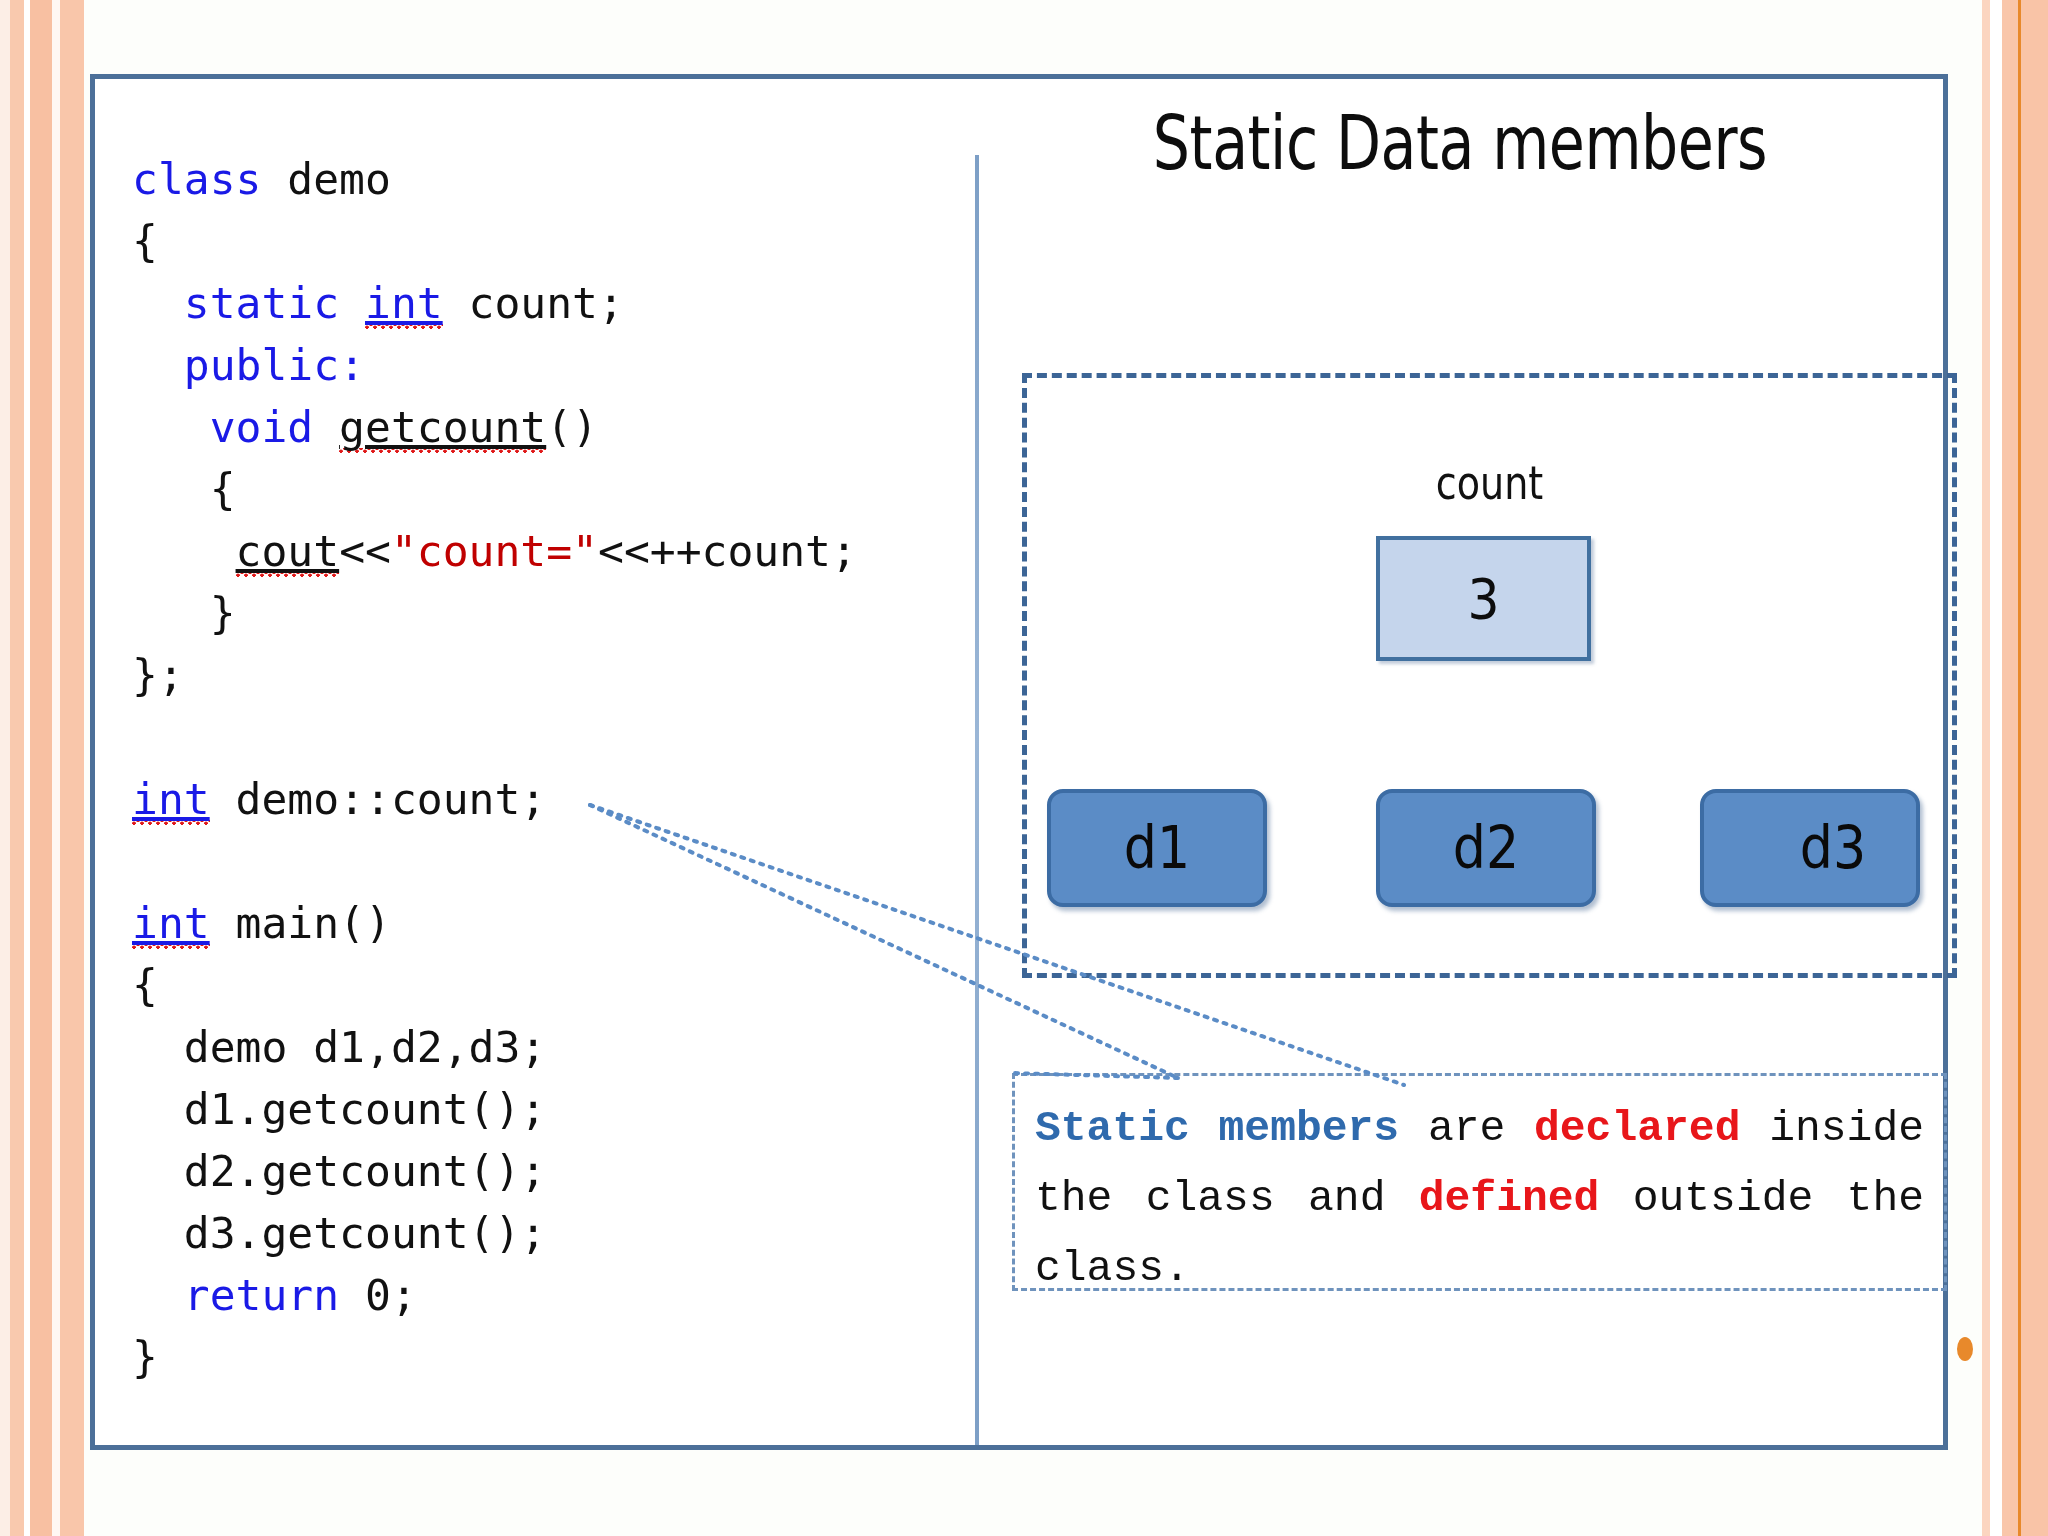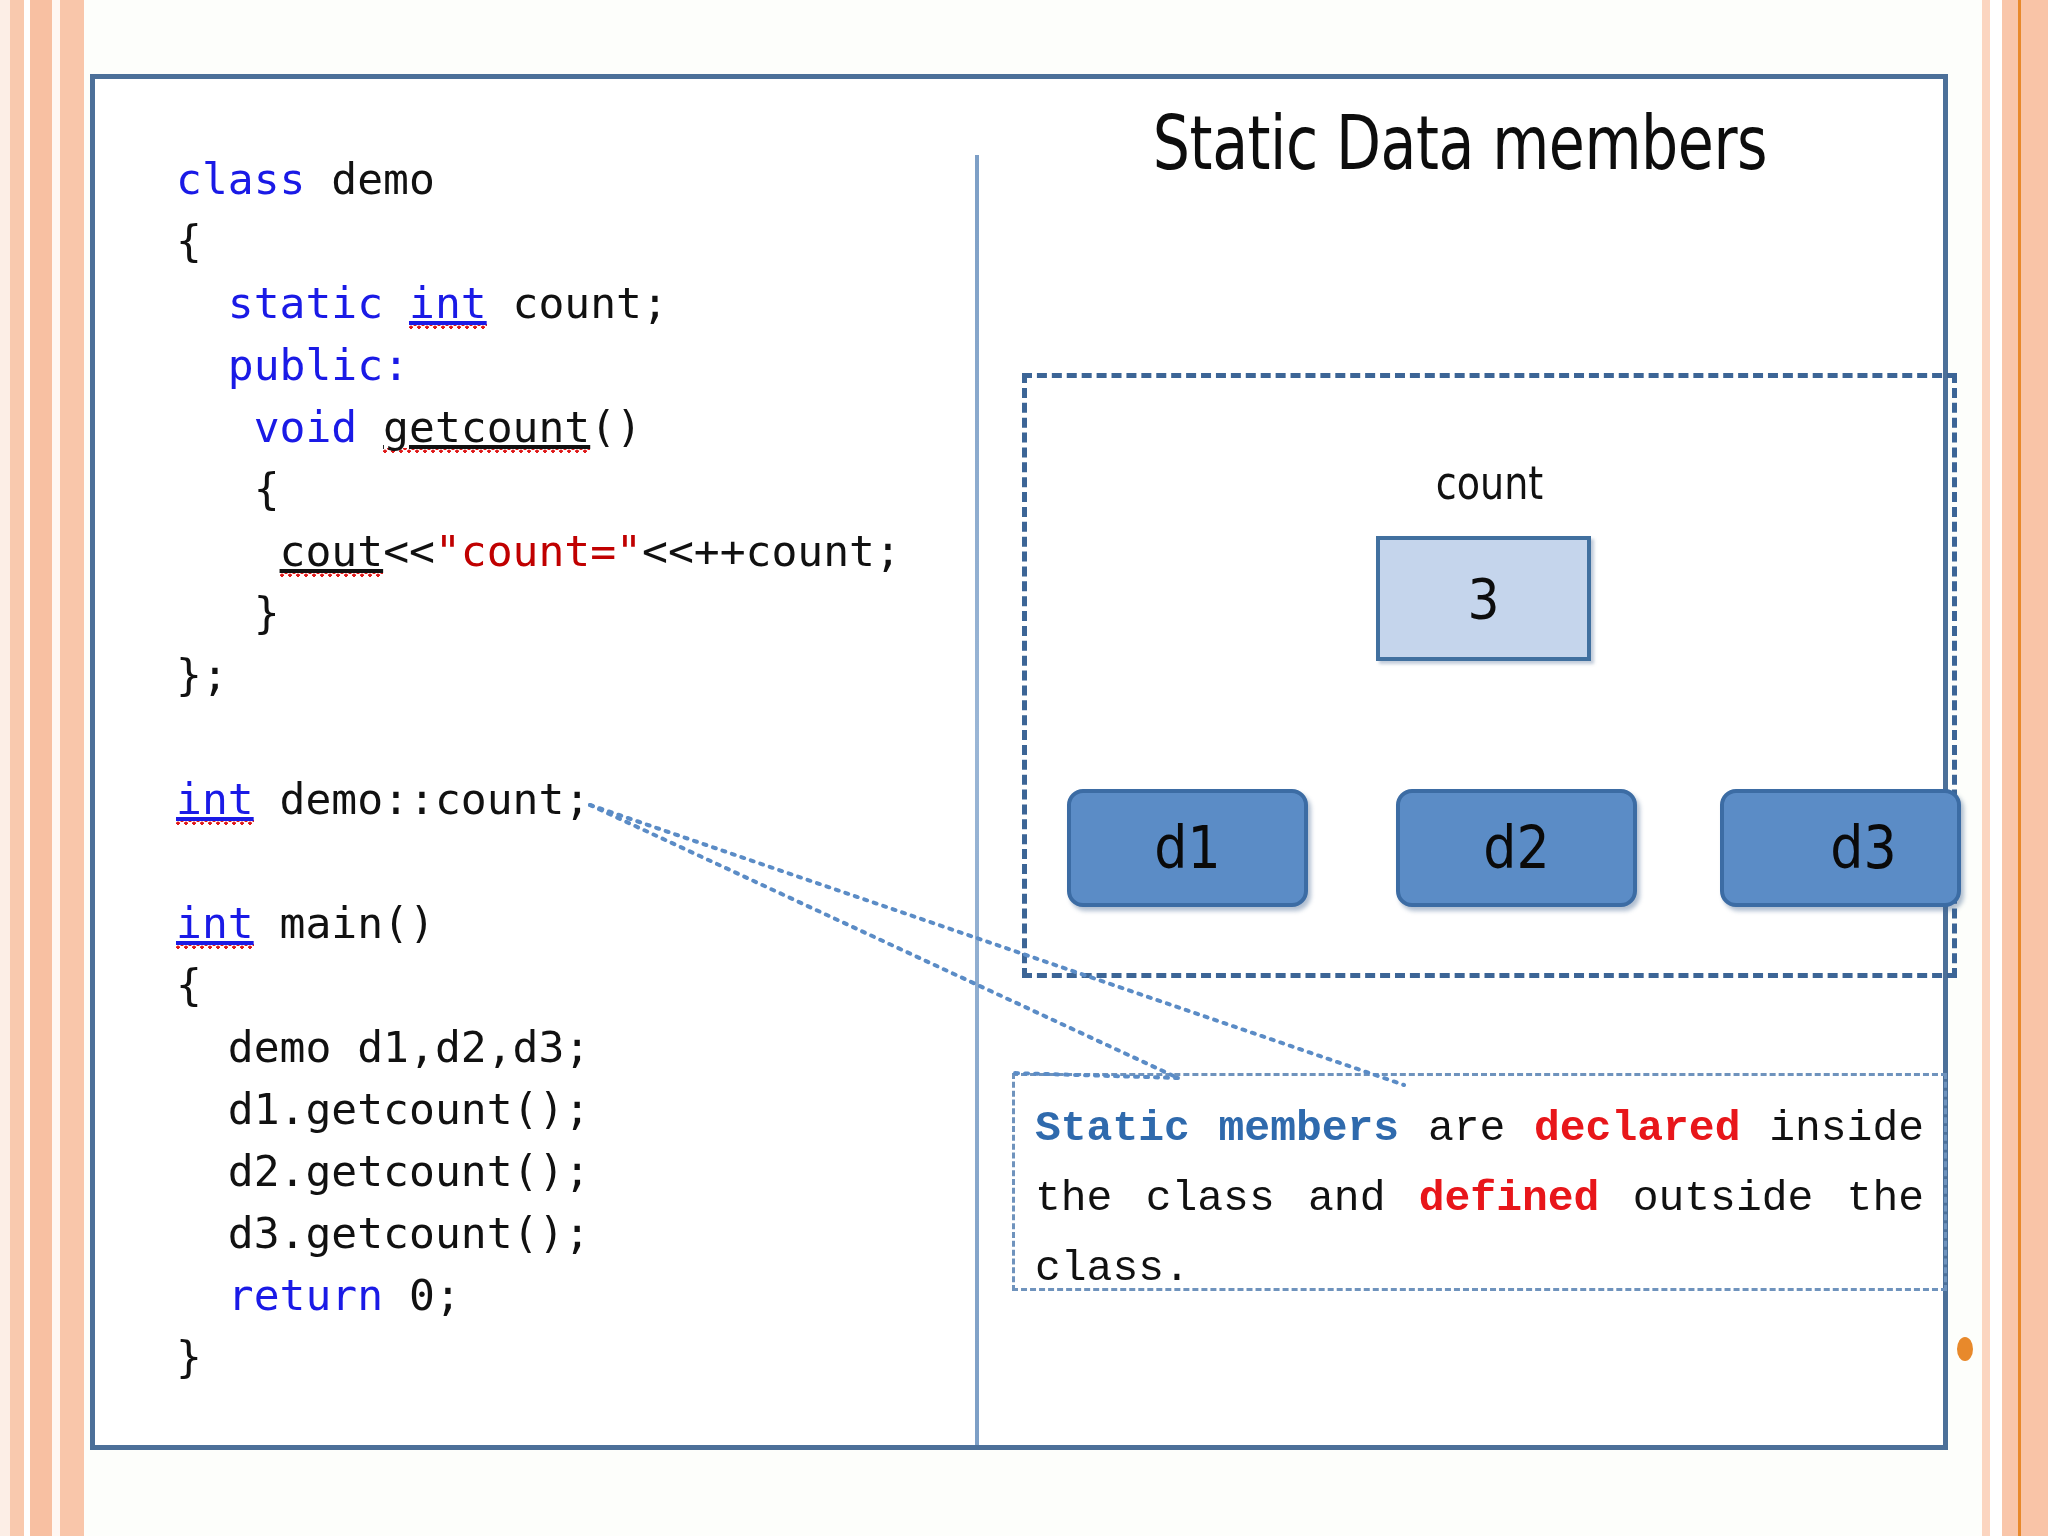--- a/index.html
+++ b/index.html
@@ -43,21 +43,20 @@
   #code{
     position:absolute;
     left:132px;top:148px;
     width:820px;
     font-family:"DejaVu Sans Mono","Liberation Mono",monospace;
     font-size:43px;
     line-height:62px;
     color:#111111;
     white-space:pre;
     letter-spacing:0px;
-    margin-left:44px;
   }
   .kw{color:#1a1ae6;}
   .str{color:#c00000;}
   .pln{color:#111111;}
   .sq{
     
     background-image:
       radial-gradient(circle at 2px 3.2px, #e01b1b 1.55px, rgba(0,0,0,0) 1.9px),
       radial-gradient(circle at 6px 0.6px, #e01b1b 1.55px, rgba(0,0,0,0) 1.9px);
     background-size:8px 6px;
@@ -109,31 +108,30 @@
     border:4px solid #41709f;
     box-sizing:border-box;
     display:flex;align-items:center;justify-content:center;
     font-family:"DejaVu Sans Condensed","Liberation Sans",sans-serif;
     font-size:56px;
     color:#0d0d0d;
     box-shadow:3px 3px 3px rgba(80,110,150,0.35);
   }
   .objbtn{
     position:absolute;
-    width:241px;height:118px;
+    width:220px;height:118px;
     background:#5b8cc6;
     border:4px solid #3c6ca4;
     border-radius:16px;
     box-sizing:border-box;
     display:flex;align-items:center;justify-content:center;
     font-family:"DejaVu Sans Condensed","Liberation Sans",sans-serif;
     font-size:58px;
     color:#0a0a0a;
     box-shadow:3px 4px 4px rgba(60,95,140,0.40);
-    margin-left:20px;
   }
   #obj-d1{left:1047px;top:789px;}
   #obj-d2{left:1376px;top:789px;}
   #obj-d3{left:1700px;top:789px;padding-left:46px;}
 
   
   #note{
     position:absolute;
     left:1012px;top:1073px;
     width:935px;height:218px;

